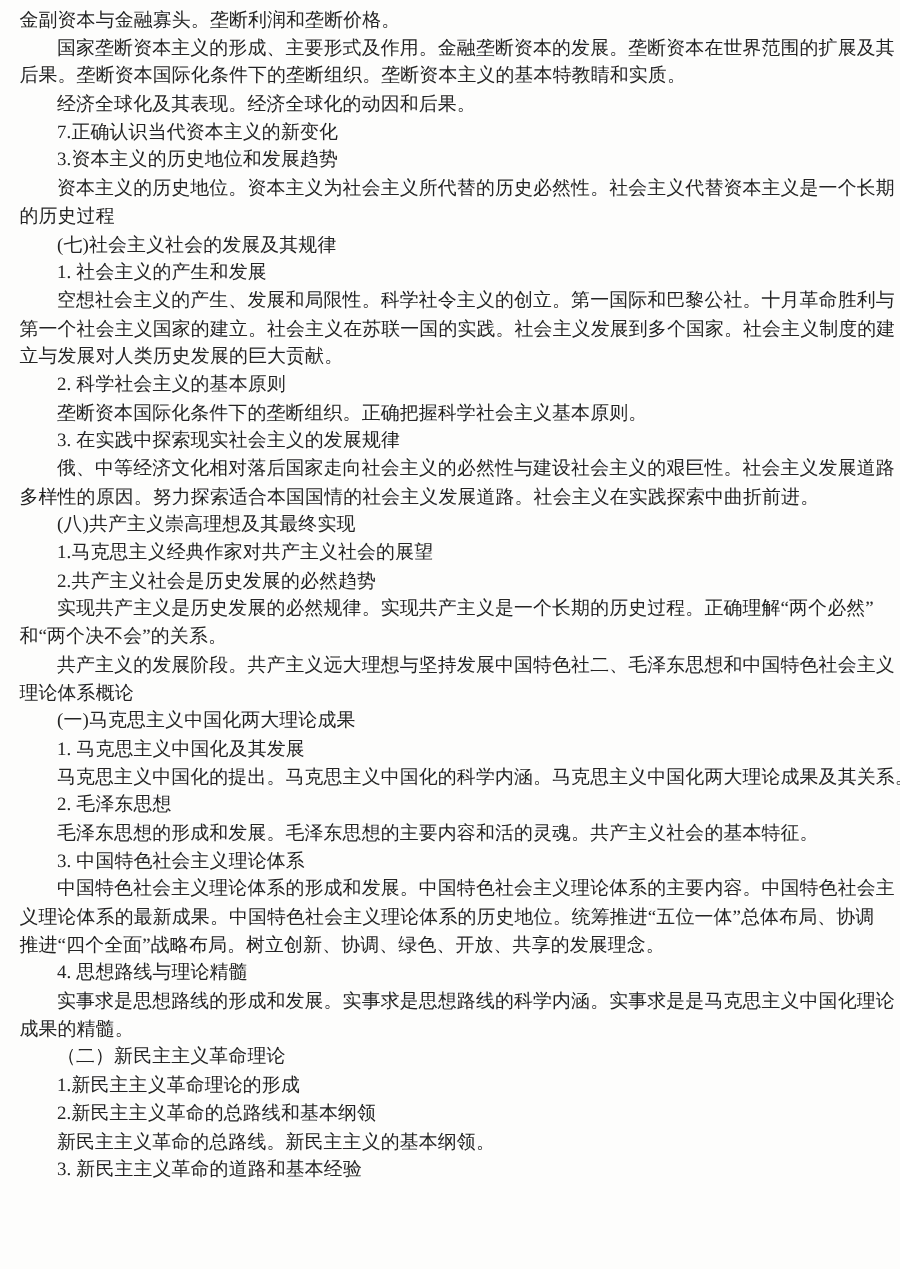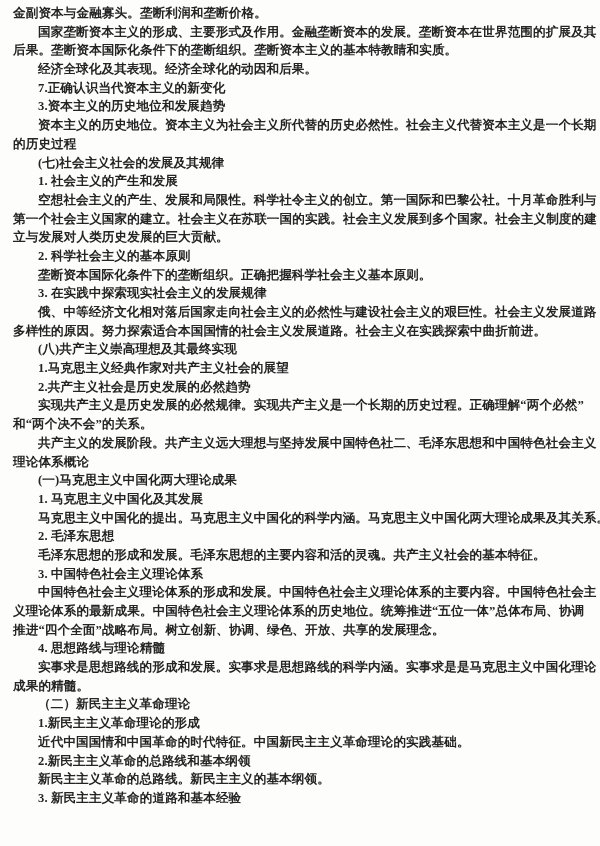--- a/index.html
+++ b/index.html
@@ -15,21 +15,20 @@
   .page {
     box-sizing: border-box;
     width: 600px;
     height: 846px;
     background: #fdfdfc;
     color: #242424;
     font-family: "Liberation Serif", "DejaVu Serif", serif;
     font-size: 12.6px;
     padding: 4px 8px 0 13px;
     overflow: hidden;
-    font-weight: bold;
   }
   .doc-line {
     height: 18.7px;
     line-height: 18.7px;
     white-space: pre;
     letter-spacing: 0.1px;
   }
   .doc-line.indent {
     padding-left: 25px;
   }
@@ -71,18 +70,17 @@
       <div class="doc-line indent">毛泽东思想的形成和发展。毛泽东思想的主要内容和活的灵魂。共产主义社会的基本特征。</div>
       <div class="doc-line indent">3. 中国特色社会主义理论体系</div>
       <div class="doc-line indent">中国特色社会主义理论体系的形成和发展。中国特色社会主义理论体系的主要内容。中国特色社会主</div>
       <div class="doc-line">义理论体系的最新成果。中国特色社会主义理论体系的历史地位。统筹推进“五位一体”总体布局、协调</div>
       <div class="doc-line">推进“四个全面”战略布局。树立创新、协调、绿色、开放、共享的发展理念。</div>
       <div class="doc-line indent">4. 思想路线与理论精髓</div>
       <div class="doc-line indent">实事求是思想路线的形成和发展。实事求是思想路线的科学内涵。实事求是是马克思主义中国化理论</div>
       <div class="doc-line">成果的精髓。</div>
       <div class="doc-line indent">（二）新民主主义革命理论</div>
       <div class="doc-line indent">1.新民主主义革命理论的形成</div>
-      <div class="doc-line indent">近代中国国情和中国革命的时代特征。中国新民主主义革命理论的实践基础。</div>
       <div class="doc-line indent">2.新民主主义革命的总路线和基本纲领</div>
       <div class="doc-line indent">新民主主义革命的总路线。新民主主义的基本纲领。</div>
       <div class="doc-line indent">3. 新民主主义革命的道路和基本经验</div>
     </div>
 </div>
 
 </body></html>

